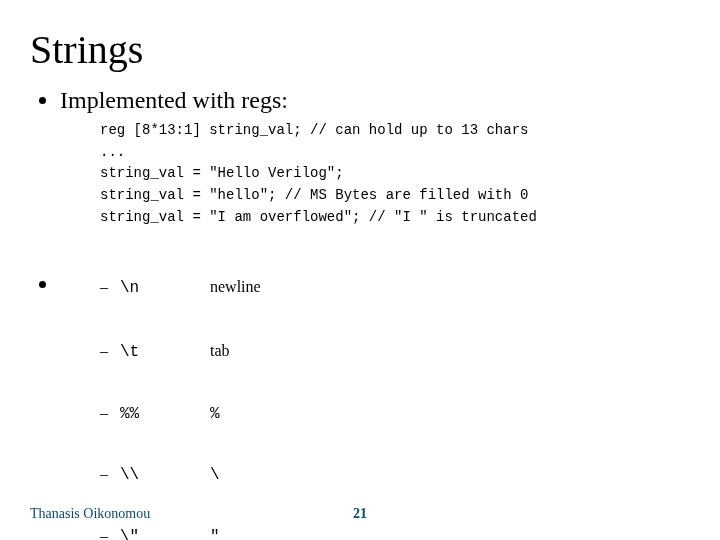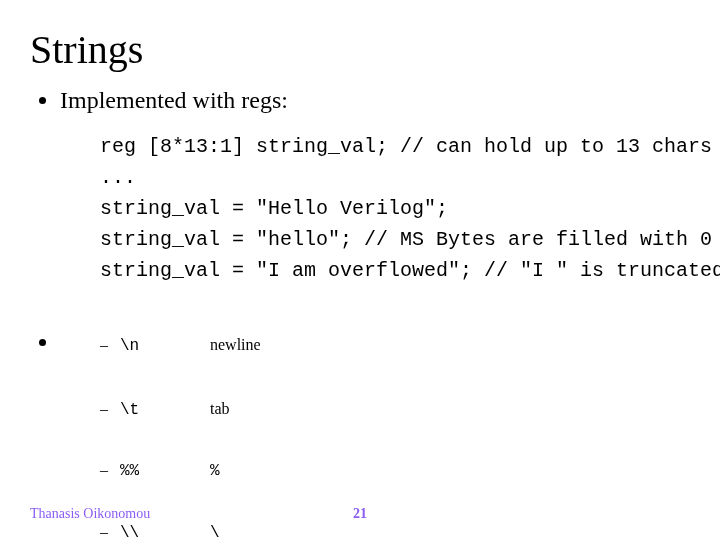--- a/index.html
+++ b/index.html
@@ -29,24 +29,24 @@
     list-style: disc;
     margin: 0 0 0 12px;
     padding: 0 0 0 18px;
   }
   ul.top > li {
     font-size: 24px;
     margin-bottom: 6px;
   }
   .code-block {
     font-family: "Courier New", Courier, monospace;
-    font-size: 20px;
+    font-size: 14px;
     line-height: 1.55;
     white-space: pre;
-    margin: 17px 0 10px 40px;
+    margin: 6px 0 10px 40px;
   }
   .esc-list {
     margin: 4px 0 0 40px;
     font-size: 16px;
     line-height: 1.6;
   }
   .esc-row {
     display: flex;
     align-items: baseline;
   }
@@ -66,21 +66,21 @@
     font-family: "Courier New", Courier, monospace;
   }
   .footer {
     position: absolute;
     bottom: 18px;
     left: 30px;
     right: 30px;
     display: flex;
     justify-content: space-between;
     font-size: 14px;
-    color: #8b5cf6;
+    color: #0c4a6e;
   }
   .footer .center {
     position: absolute;
     left: 0; right: 0;
     text-align: center;
     font-weight: bold;
   }
 </style>
 </head>
 <body>

